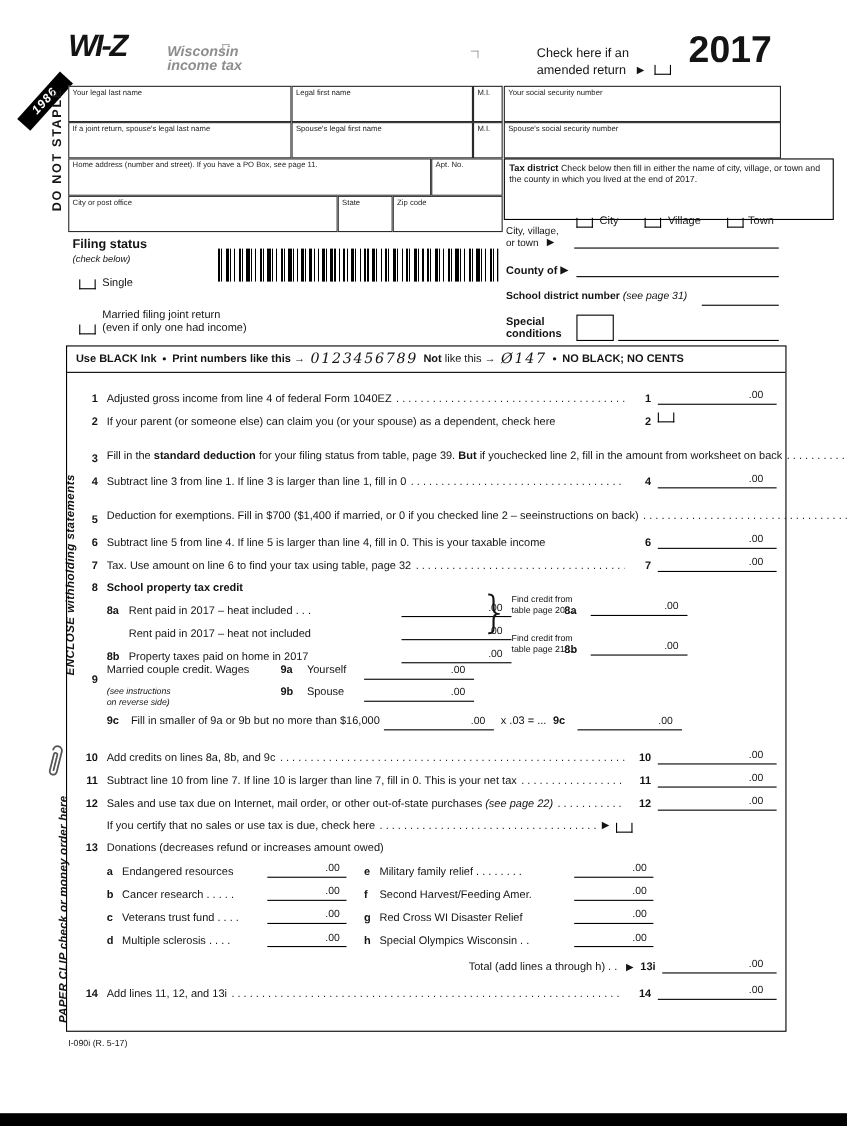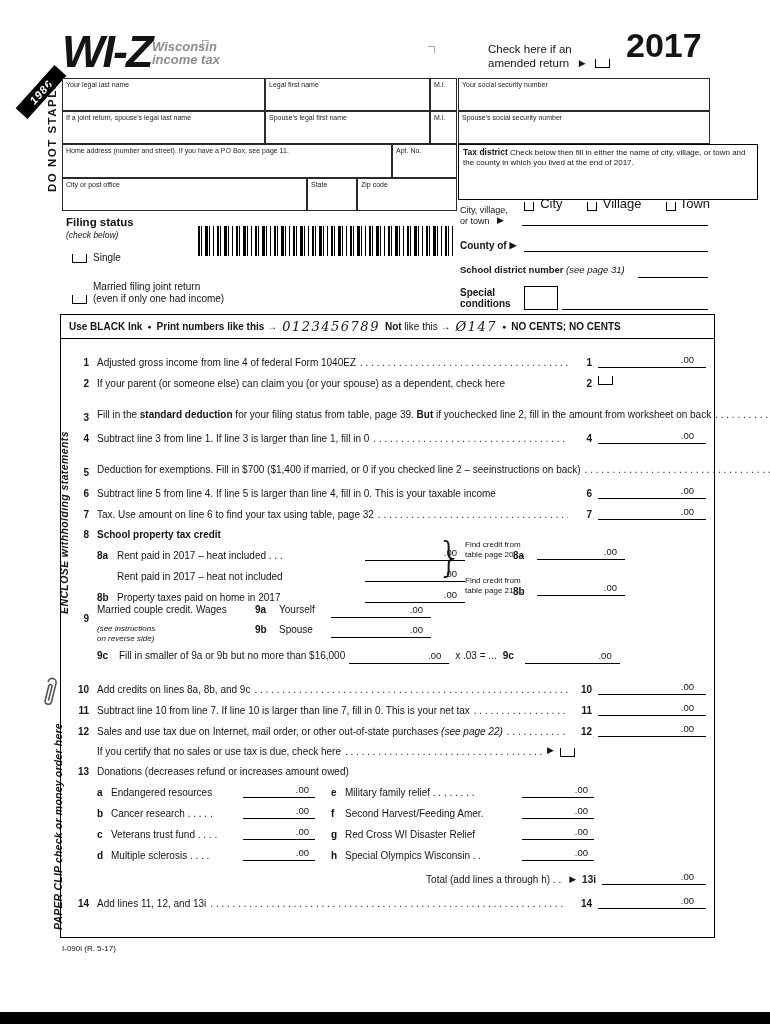--- a/index.html
+++ b/index.html
@@ -9,36 +9,36 @@
 
   
   .vtext{position:absolute;transform:rotate(-90deg);transform-origin:0 0;white-space:nowrap}
   .staple{left:46px;top:192px;font-size:11.5px;font-weight:700;letter-spacing:1.5px}
   .enclose{left:58px;top:614px;font-size:10.5px;font-weight:700;font-style:italic;letter-spacing:.4px}
   .clip-text{left:52px;top:930px;font-size:10.5px;font-weight:700;font-style:italic;letter-spacing:.2px}
   .stamp{position:absolute;left:12px;top:84px;width:58px;height:16px;background:#000;transform:rotate(-48deg);display:flex;align-items:center;justify-content:center;color:#fff;font-style:italic;font-weight:700;font-size:11px;letter-spacing:1px}
   .clip-icon{position:absolute;left:38px;top:676px;transform:rotate(14deg)}
 
   
-  .wiz{position:absolute;left:62px;top:26px;font-size:45px;font-weight:800;font-style:italic;letter-spacing:-2px}
+  .wiz{position:absolute;left:62px;top:26px;font-size:28px;font-weight:800;font-style:italic;letter-spacing:-2px}
   .wiz-sub{position:absolute;left:152px;top:40px;color:#8d8d8d;font-weight:700;font-style:italic;font-size:13px;line-height:13px}
   .cmark1{position:absolute;left:202px;top:40px;width:7px;height:7px;border-left:1.5px solid #aaa;border-top:1.5px solid #aaa}
   .cmark2{position:absolute;left:428px;top:46px;width:7px;height:7px;border-right:1.5px solid #aaa;border-top:1.5px solid #aaa}
   .amended{position:absolute;left:488px;top:42px;font-size:11.5px;line-height:14px}
   .year{position:absolute;left:626px;top:26px;font-size:34px;font-weight:800;letter-spacing:0px}
   .tri{font-size:9px;vertical-align:1px}
   .cbox{display:inline-block;width:15px;height:9px;border:1.3px solid #000;border-top:0;vertical-align:-1px}
 
   
   .cell{position:absolute;border:1px solid #2a2a2a;padding:2px 3px;font-size:7px;color:#222;background:#fff}
 
   
   .district-box{position:absolute;left:458px;top:144px;width:300px;height:56px;border:1.5px solid #000;padding:3px 4px;font-size:8px;line-height:9.6px}
   .district-box .tt{font-weight:700;font-size:8.5px}
-  .cvt-row{position:absolute;left:458px;top:196px;width:252px;display:flex;align-items:flex-end;font-size:13px}
+  .cvt-row{position:absolute;left:458px;top:196px;width:252px;display:flex;align-items:flex-end;font-size:10px}
   .dist-line{position:absolute;border-bottom:1px solid #000}
   .dist-label{position:absolute;font-size:9px;line-height:10px}
   .spec-box{position:absolute;left:524px;top:286px;width:34px;height:24px;border:1.2px solid #000}
 
   
   .fs-title{position:absolute;left:66px;top:216px;font-size:11.5px;font-weight:700}
   .fs-note{position:absolute;left:66px;top:230px;font-size:8.5px;font-style:italic}
   .barcode{position:absolute;left:198px;top:226px;width:255px;height:30px;
     background:repeating-linear-gradient(90deg,#000 0 2px,#fff 2px 3px,#000 3px 4px,#fff 4px 7px,#000 7px 10px,#fff 10px 11px,#000 11px 12px,#fff 12px 15px,#000 15px 16px,#fff 16px 19px)}
   .fs-item{position:absolute;font-size:10px;display:flex;align-items:flex-end;gap:6px}
@@ -203,21 +203,21 @@
 <div class="main-box">
 
   <div class="ink-row">
     <span class="b">Use BLACK Ink</span>
     <span class="bullet">●</span>
     <span class="b">Print numbers like this →</span>
     <span class="hand">0123456789</span>
     <span><span class="b u">Not</span><span> like this →</span></span>
     <span class="hand">Ø147</span>
     <span class="bullet">●</span>
-    <span class="b"><span class="u">NO</span><span> CENTS; </span><span class="u">NO</span><span> CENTS</span></span>
+    <span class="b"><span class="u">NO</span><span> BLACK; </span><span class="u">NO</span><span> CENTS</span></span>
   </div>
 
   <div class="lines">
 
     <div class="ln">
       <span class="num">1</span>
       <span class="txt">Adjusted gross income from line 4 of federal Form 1040EZ</span>
       <span class="lead"></span>
       <span class="ref">1</span>
       <span class="amt"><span>.00</span></span>

